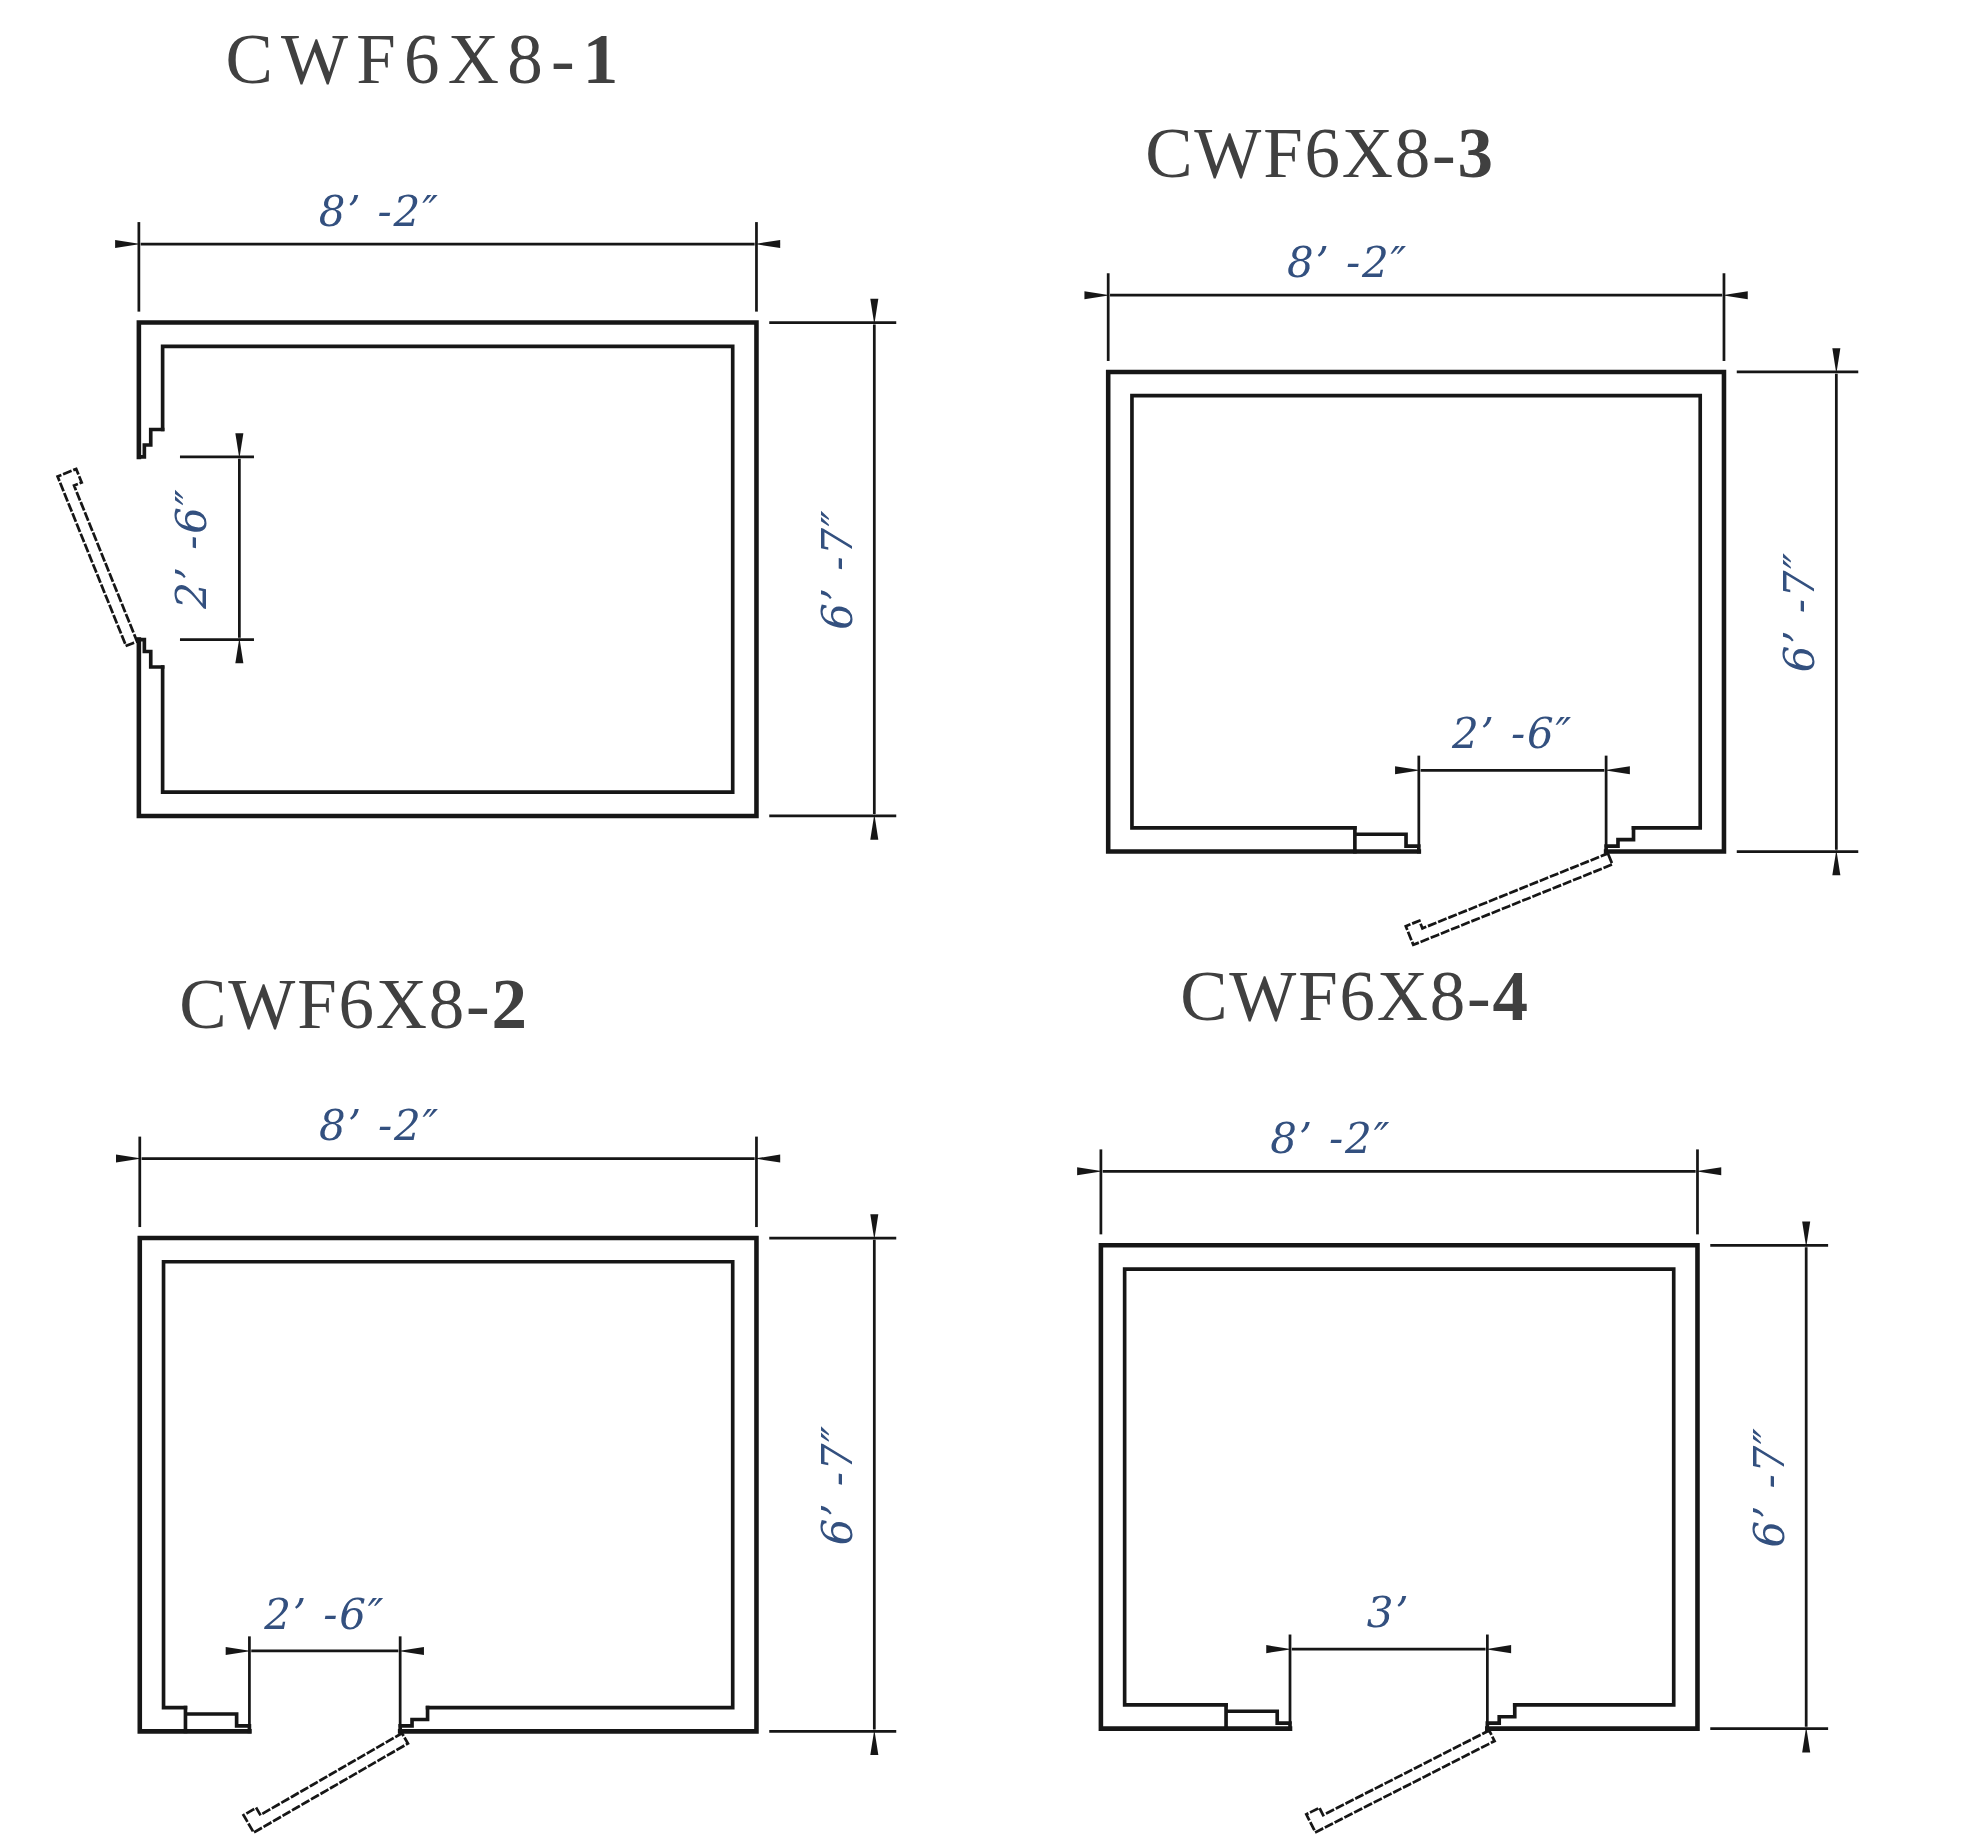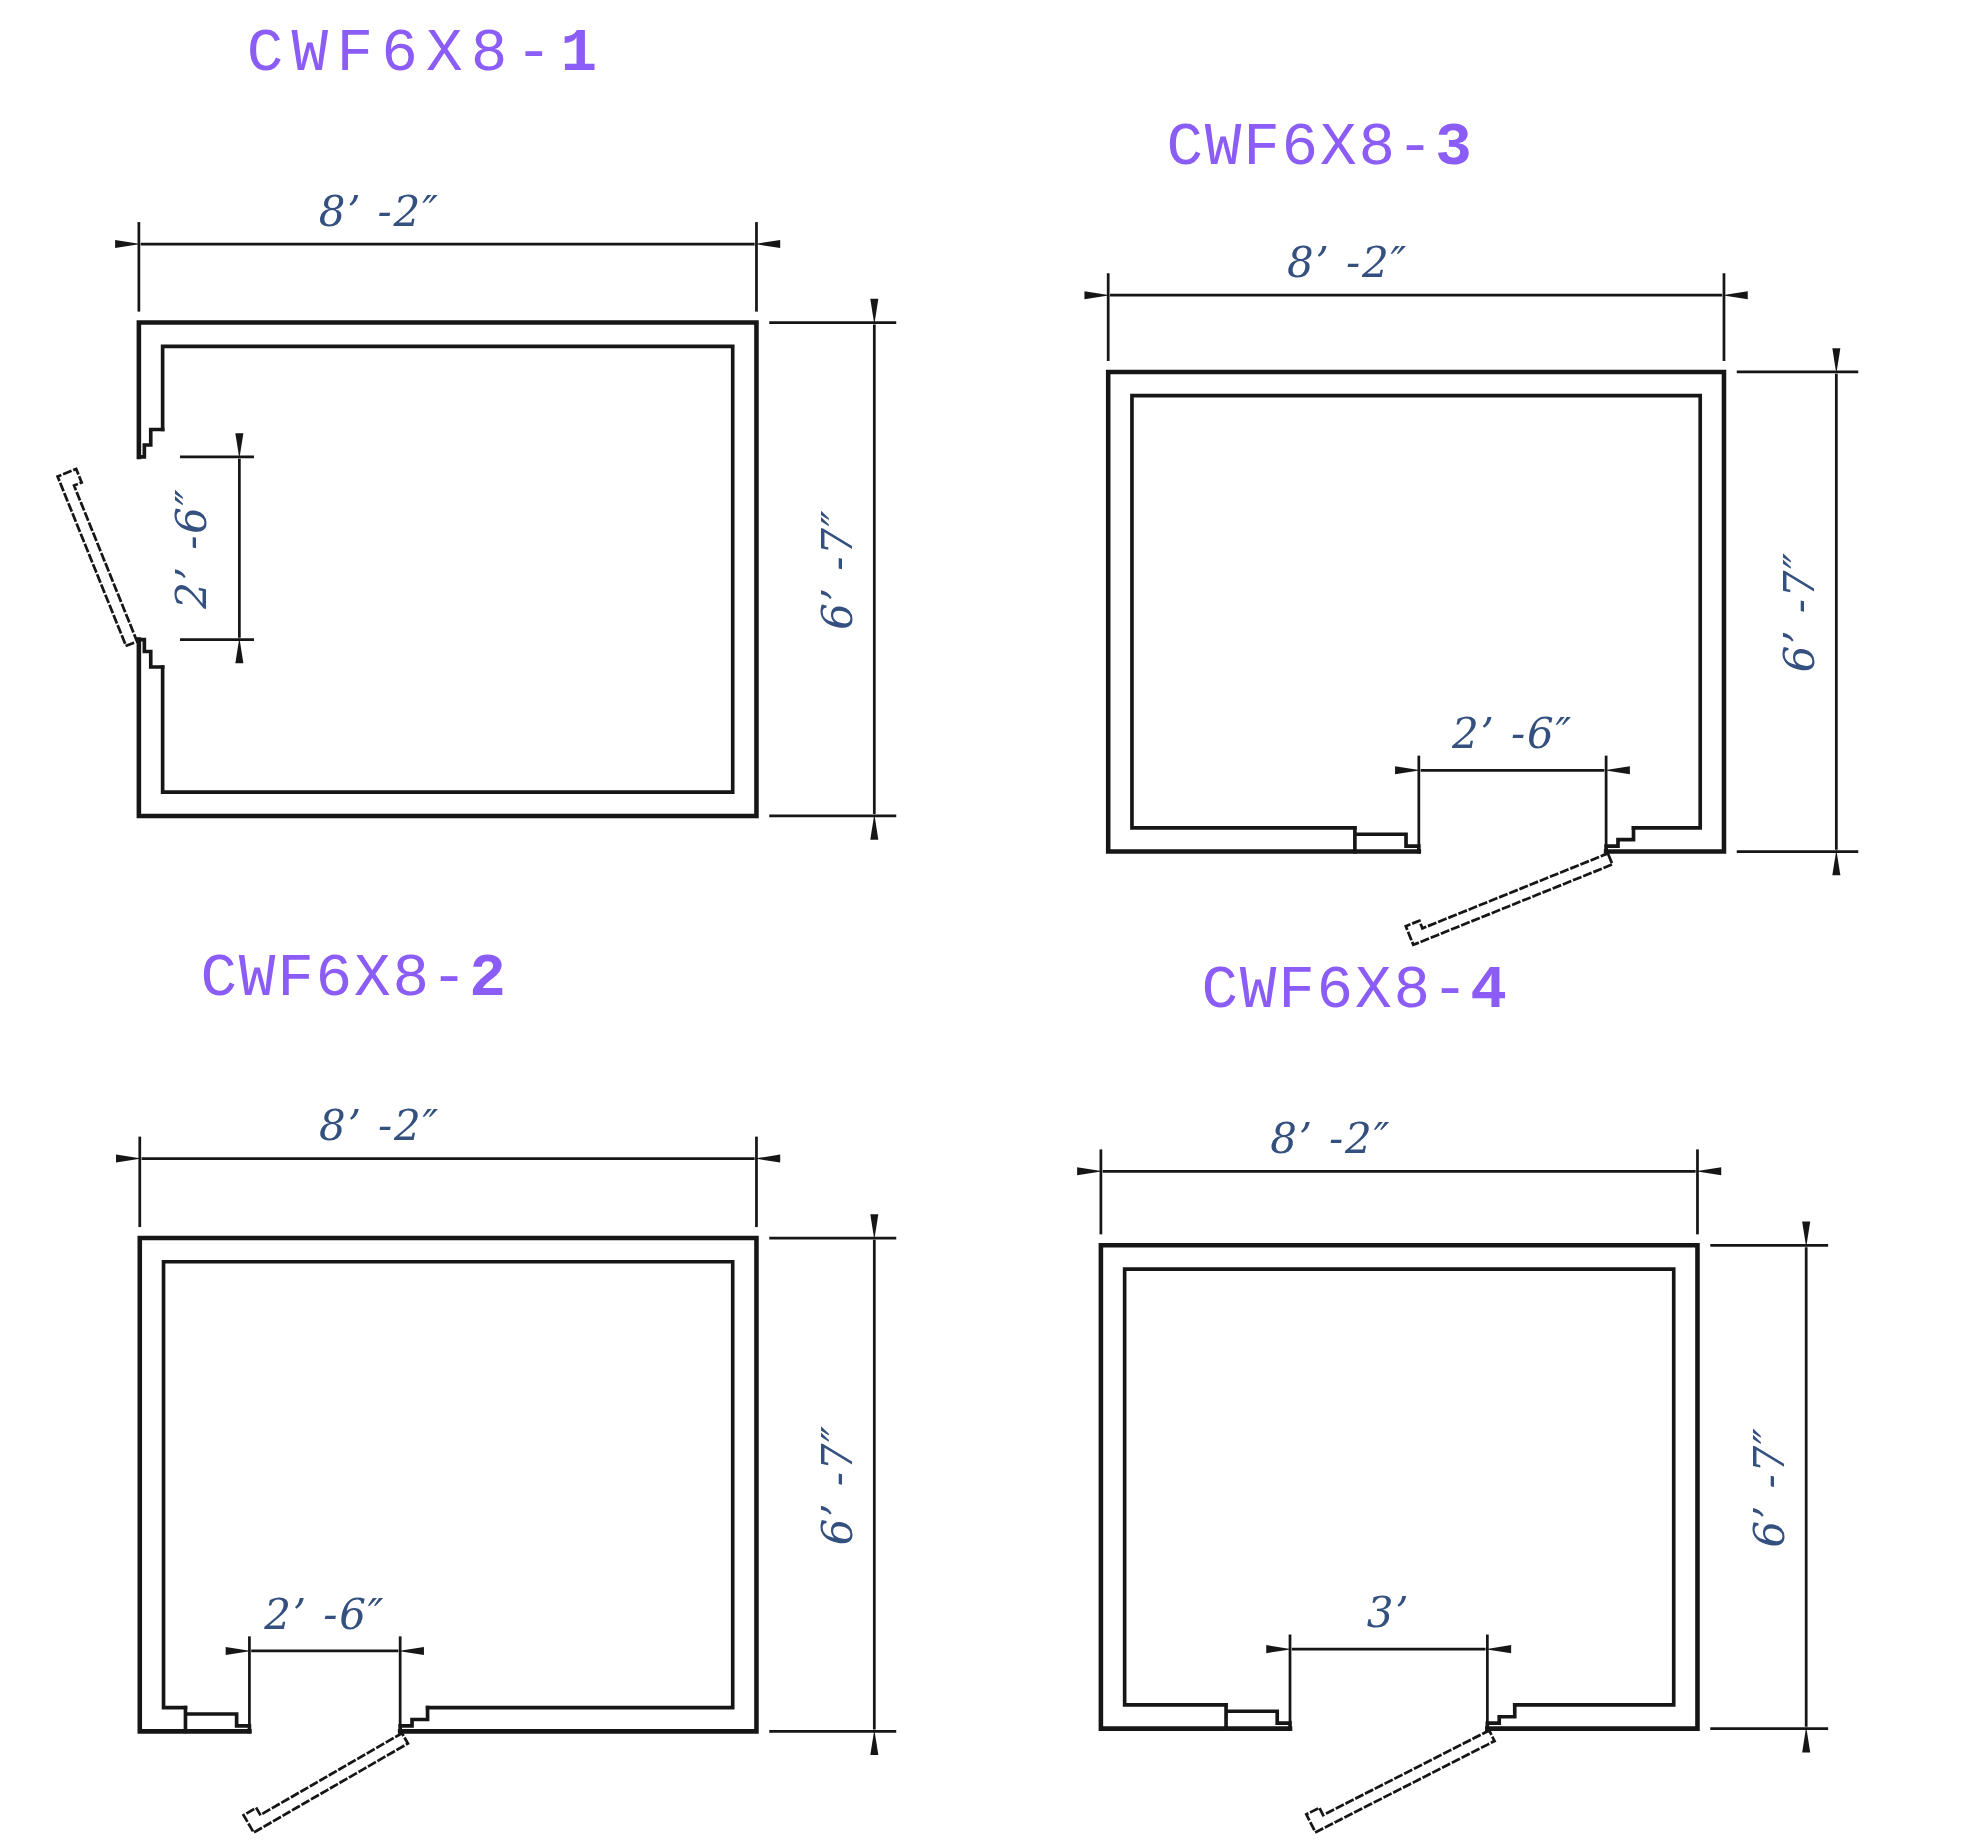--- a/index.html
+++ b/index.html
@@ -11,24 +11,24 @@
   .sheet {
     position: relative;
     width: 1988px; height: 1842px;
     background: #ffffff;
     font-family: "Liberation Serif", serif;
   }
   .sheet svg { position: absolute; left: 0; top: 0; }
   .plan-title {
     position: absolute;
     transform: translateX(-50%);
-    font-family: Liberation Mono, monospace;
-    font-size: 61px;
+    font-family: Liberation Serif, serif;
+    font-size: 71px;
     line-height: 1.05;
-    color: #8b5cf6;
+    color: #404040;
     white-space: nowrap;
     letter-spacing: 1.8px;
   }
   .plan-title.wide { letter-spacing: 8.2px; }
   .plan-title b { font-weight: 700; }
   text.dim-label {
     font-family: "DejaVu Serif", serif;
     font-style: italic;
     font-size: 46px;
     letter-spacing: 2px;
@@ -136,18 +136,18 @@
         <line x1="1872" y1="1892" x2="2001" y2="1892" stroke="#161616" stroke-width="3"></line>
         <line x1="1977" y1="1365" x2="1977" y2="1890" stroke="#161616" stroke-width="3" marker-start="url(#arr)" marker-end="url(#arr)"></line>
         <text x="1953" y="1627.5" fill="#33507f" text-anchor="middle" class="dim-label" transform="rotate(-90 1953 1627.5)">6’ -7″</text>
       </g>
     </svg>
 
   <div class="plan-title wide" style="left:426px; top:22px;"><span>CWF6X8-</span><b>1</b></div>
 
   <div class="plan-title" style="left:1320px; top:71px;margin-top:45px;"><span>CWF6X8-</span><b>3</b></div>
 
-  <div class="plan-title" style="left:354px; top:947px;"><span>CWF6X8-</span><b>2</b></div>
+  <div class="plan-title" style="left:354px; top:967px;"><span>CWF6X8-</span><b>2</b></div>
 
   <div class="plan-title" style="left:1355px; top:959px;"><span>CWF6X8-</span><b>4</b></div>
 
 </div>
 
 
 </body></html>

